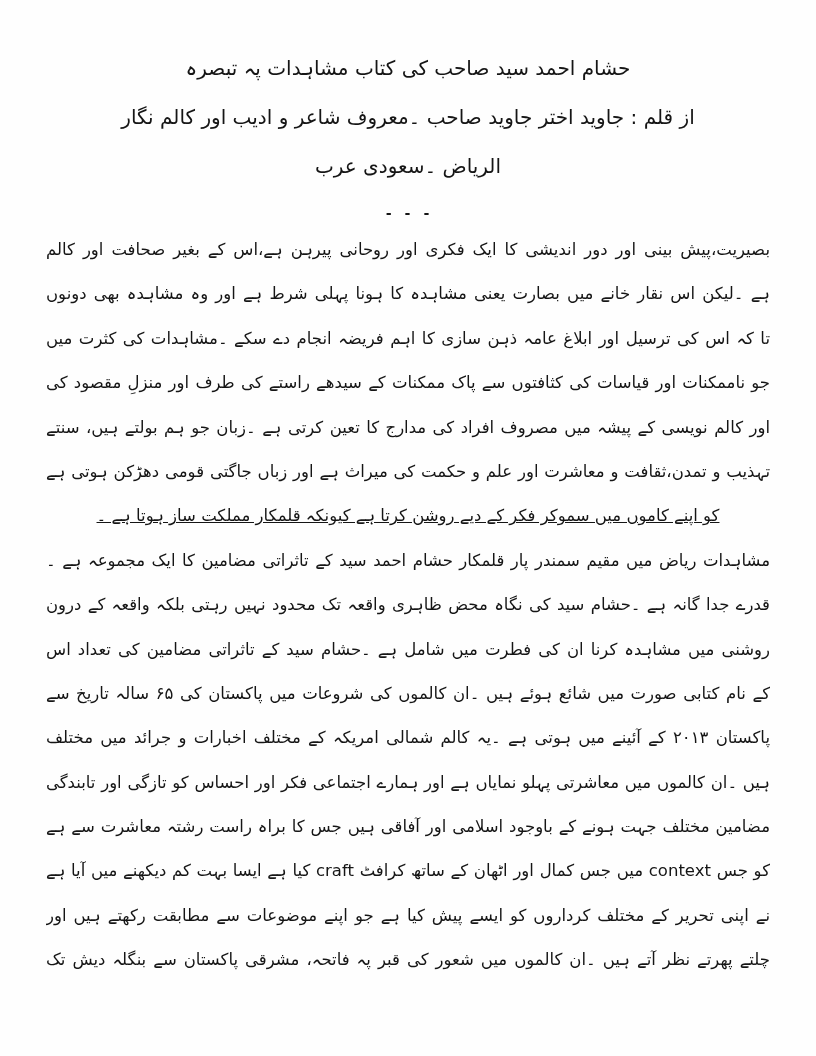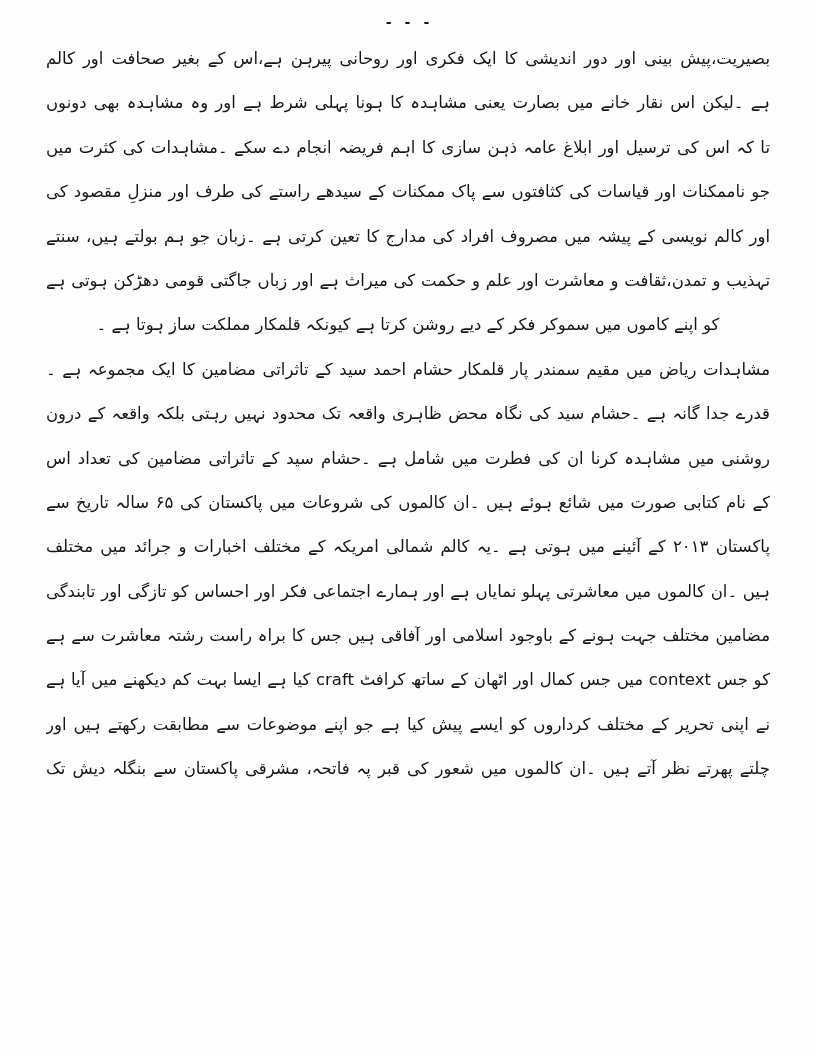--- a/index.html
+++ b/index.html
@@ -43,27 +43,33 @@
     line-height: 44.4px;
     height: 44.4px;
     overflow: hidden;
     text-align: justify;
     text-align-last: justify;
     text-justify: inter-word;
   }
   .line--center {
     text-align: center;
     text-align-last: center;
+    text-decoration: underline;
   }
 </style>
 </head>
 <body>
 
 <div class="page">
 
+  <header class="title-block">
+    <div class="title-line">حشام احمد سید صاحب کی کتاب مشاہدات پہ تبصرہ</div>
+    <div class="title-line">از قلم : جاوید اختر جاوید صاحب ۔معروف شاعر و ادیب اور کالم نگار</div>
+    <div class="title-line">الریاض ۔سعودی عرب</div>
+  </header>
 
   <div class="separator">- - -</div>
 
   <main class="body-text">
     <div class="line">بصیریت،پیش بینی اور دور اندیشی کا ایک فکری اور روحانی پیرہن ہے،اس کے بغیر صحافت اور کالم نگاری ایک نقار خانہ</div>
     <div class="line">ہے ۔لیکن اس نقار خانے میں بصارت یعنی مشاہدہ کا ہونا پہلی شرط ہے اور وہ مشاہدہ بھی دونوں آنکھیں کھلی رکھ کے کیا جانا چاہیے</div>
     <div class="line">تا کہ اس کی ترسیل اور ابلاغ عامہ ذہن سازی کا اہم فریضہ انجام دے سکے ۔مشاہدات کی کثرت میں بصیرت ایک ایسی روشنی ہے</div>
     <div class="line">جو ناممکنات اور قیاسات کی کثافتوں سے پاک ممکنات کے سیدھے راستے کی طرف اور منزلِ مقصود کی جانب رہنمائی کرتی ہے</div>
     <div class="line">اور کالم نویسی کے پیشہ میں مصروف افراد کی مدارج کا تعین کرتی ہے ۔زبان جو ہم بولتے ہیں، سنتے ہیں سمجھتے اور لکھتے پڑھتے ہیں،</div>
     <div class="line">تہذیب و تمدن،ثقافت و معاشرت اور علم و حکمت کی میراث ہے اور زباں جاگتی قومی دھڑکن ہوتی ہے اور قلمکار اپنے جاگتے لمحوں</div>

